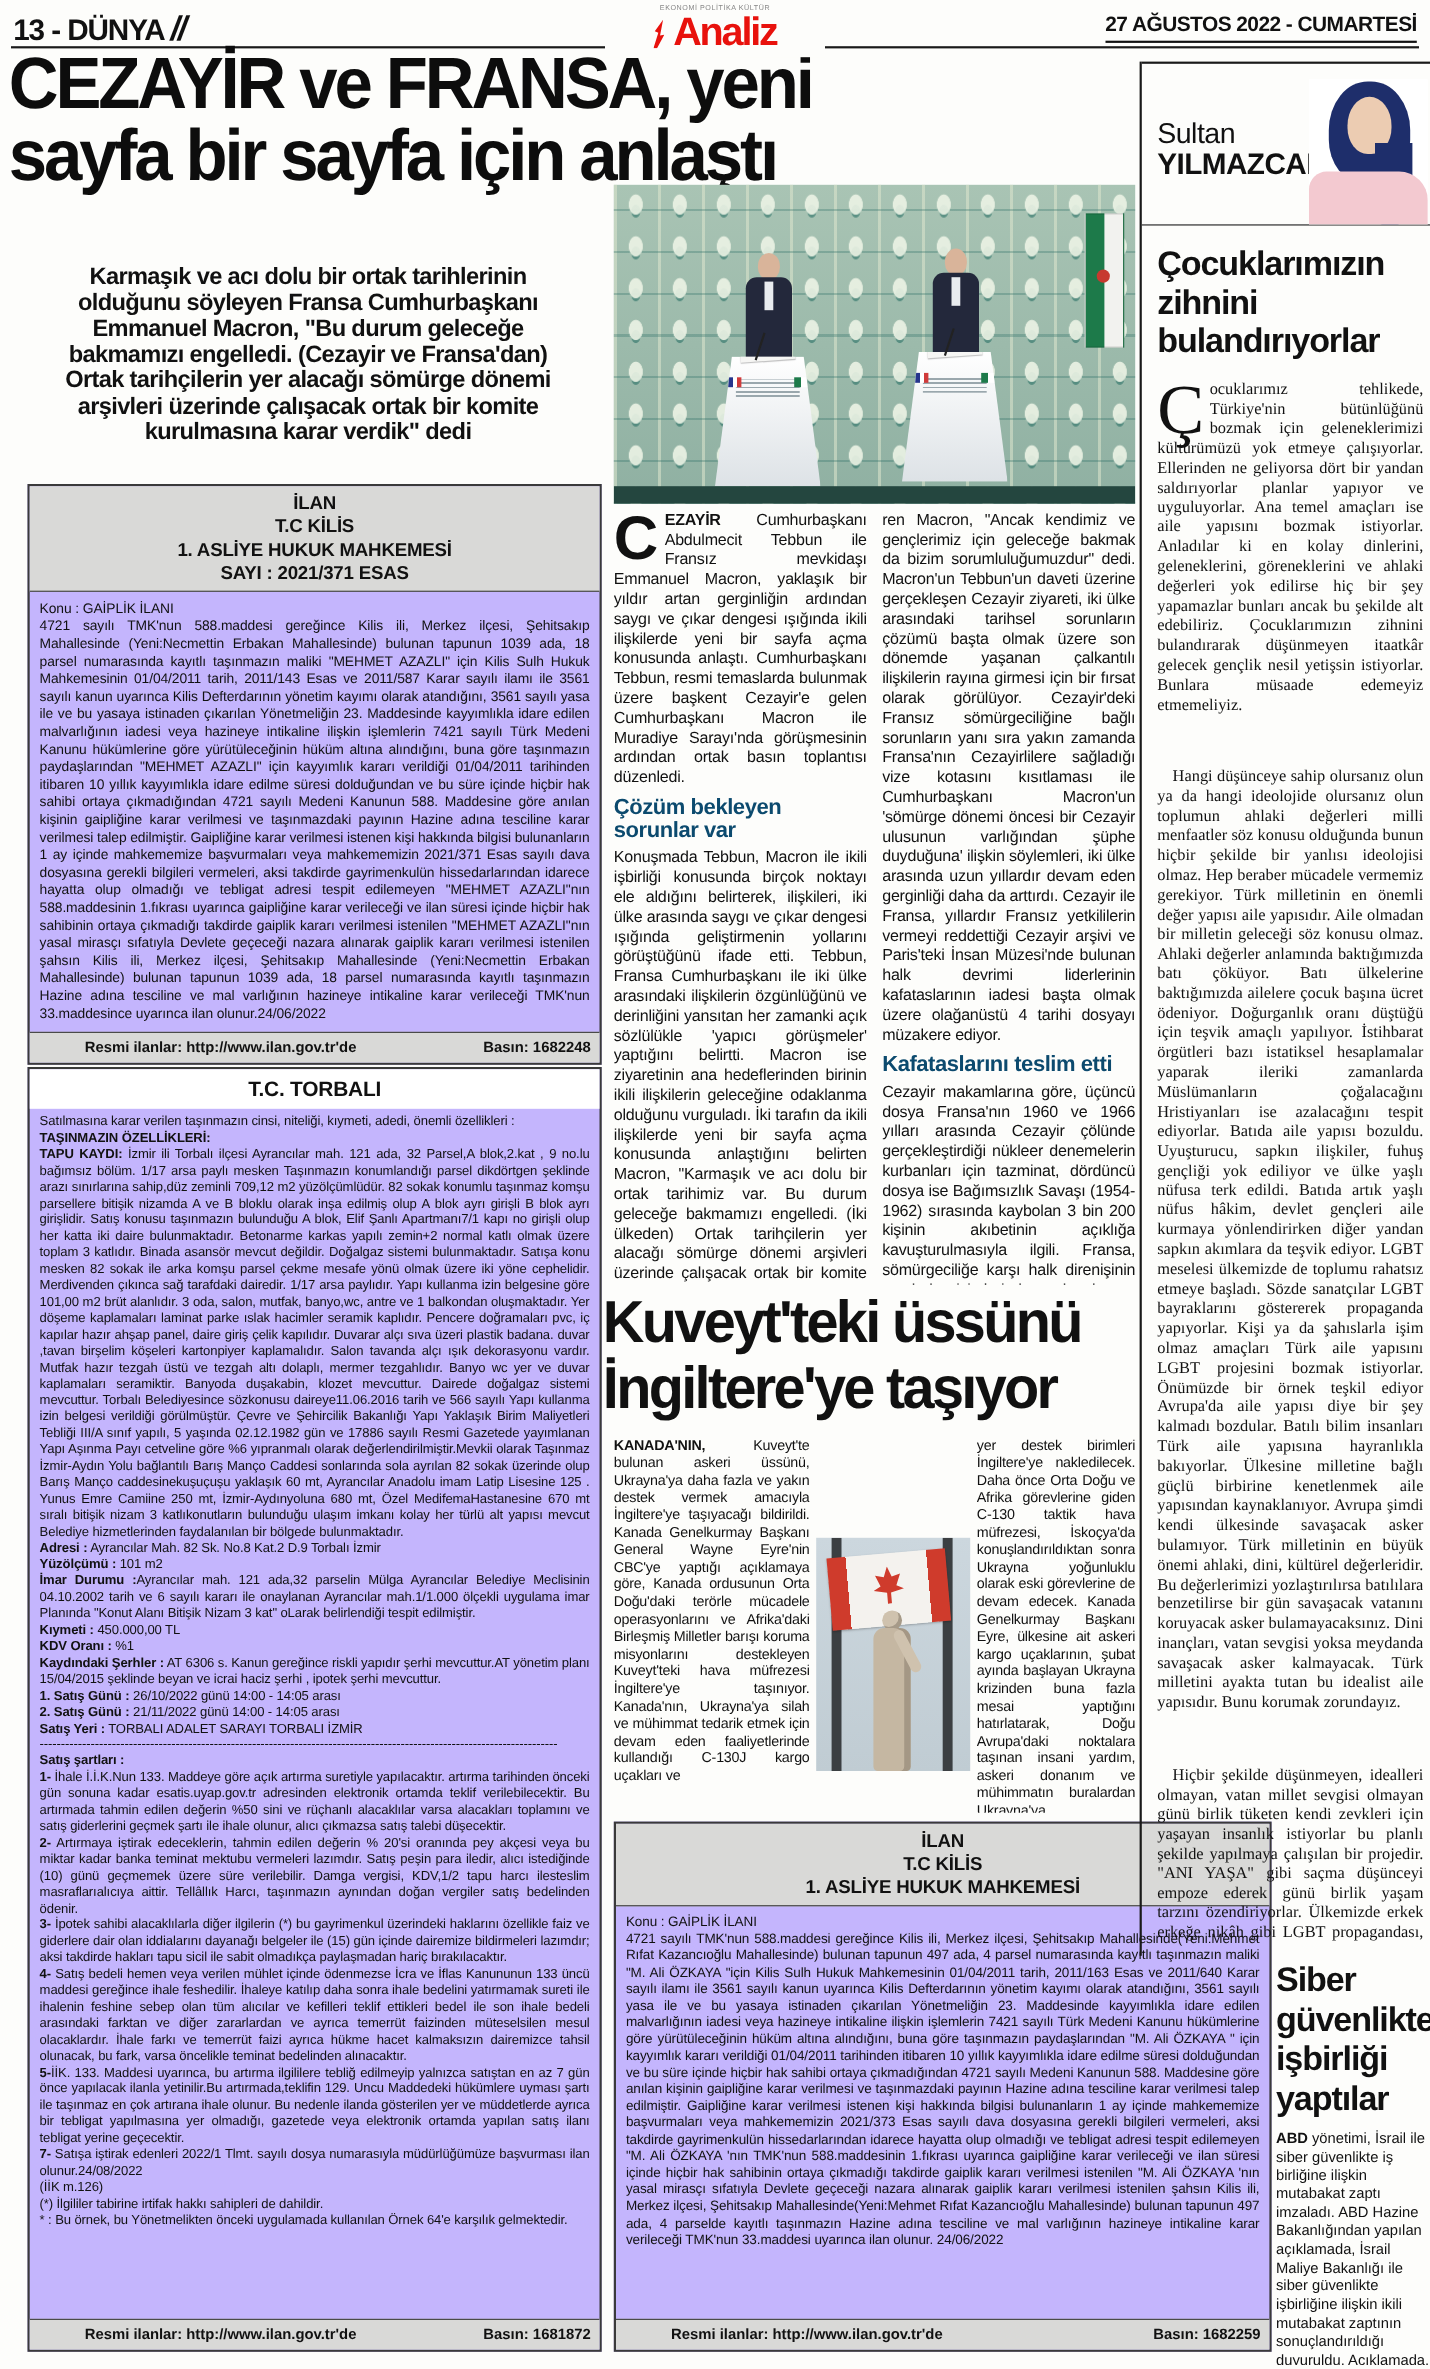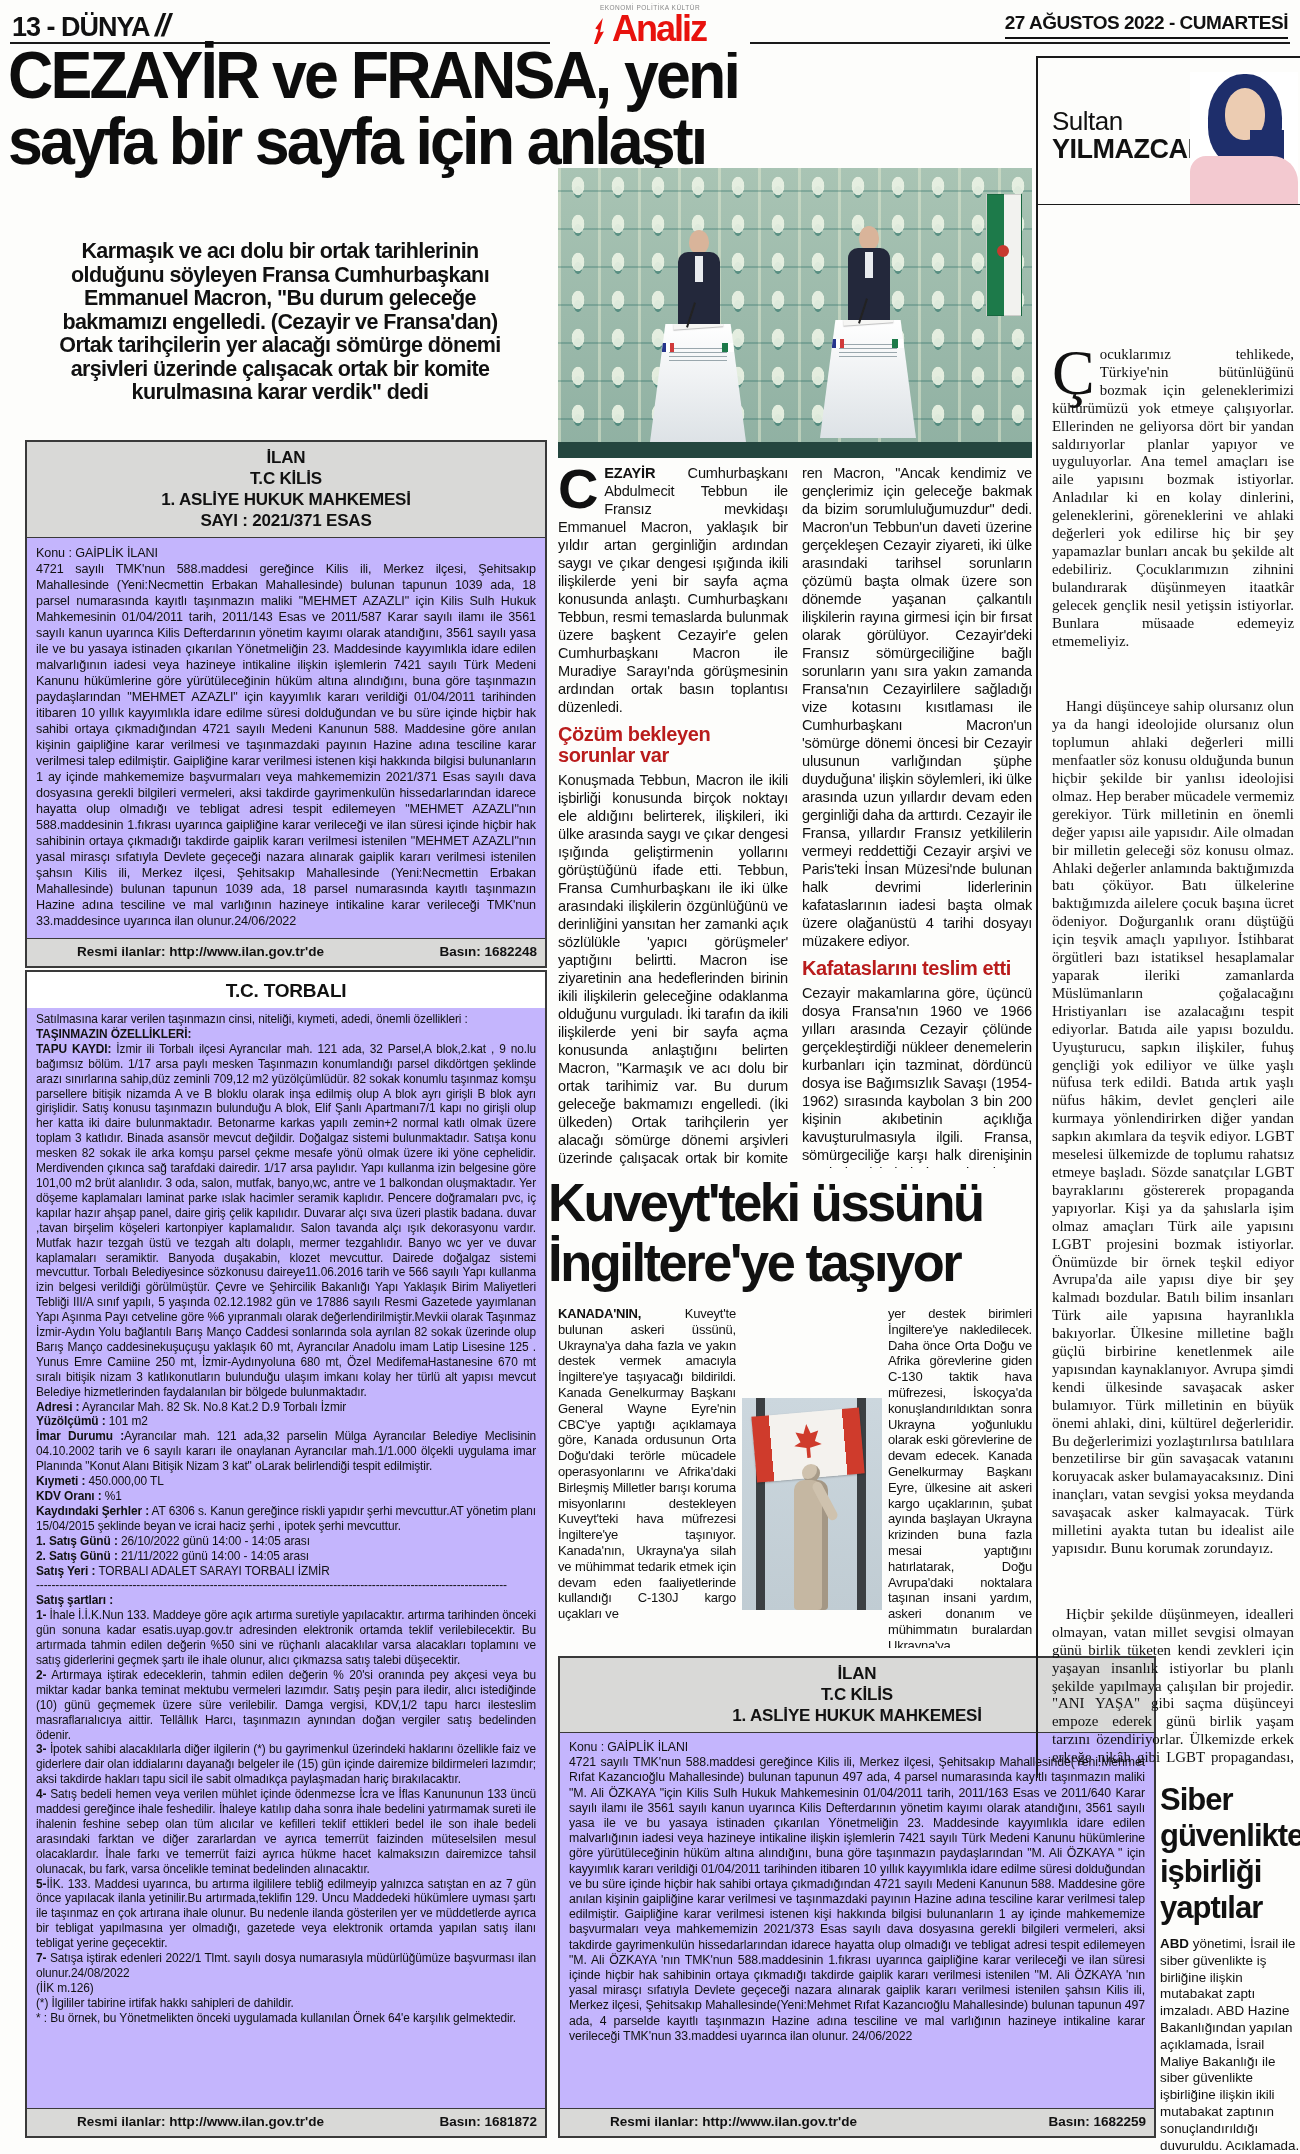--- a/index.html
+++ b/index.html
@@ -43,21 +43,21 @@
   .flag-dz{position:absolute;right:10px;top:26px;width:34px;height:120px;background:linear-gradient(90deg,#1d7a4a 0 50%,#f2f2ef 50%);border:1px solid rgba(0,0,0,.15);}
   .flag-dz::after{content:"";position:absolute;left:10px;top:50px;width:12px;height:12px;border-radius:50%;background:#c7392f;}
   .pm-mic{position:absolute;width:2px;height:26px;background:#222;transform:rotate(18deg);}
 
   
   .story{font-size:14.6px;line-height:18px;text-align:justify;letter-spacing:-.2px;}
   .story p{margin:0 0 1px;text-indent:0;}
   .lead-col1{position:absolute;left:558px;top:464px;width:230px;height:704px;overflow:hidden;}
   .lead-col2{position:absolute;left:802px;top:464px;width:230px;height:704px;overflow:hidden;}
   .dropcap{float:left;font-weight:900;font-size:56px;line-height:46px;padding:2px 6px 0 0;}
-  .subhead-red{color:#b91c1c;font-size:20px;line-height:21px;font-weight:800;margin:8px 0 5px;text-align:left;letter-spacing:-.4px;}
+  .subhead-red{color:#0c4a6e;font-size:20px;line-height:21px;font-weight:800;margin:8px 0 5px;text-align:left;letter-spacing:-.4px;}
   .story b{font-weight:800;}
 
   
   .kw-headline{position:absolute;left:548px;top:1172px;width:490px;font-size:54px;line-height:60px;font-weight:900;letter-spacing:-2.5px;transform:scaleX(.97);transform-origin:left top;}
   .kw-col1{position:absolute;left:558px;top:1306px;width:178px;height:342px;overflow:hidden;font-size:13px;line-height:15.8px;}
   .kw-col2{position:absolute;left:888px;top:1306px;width:144px;height:342px;overflow:hidden;font-size:13px;line-height:15.8px;}
   .photo-kw{position:absolute;left:742px;top:1398px;width:140px;height:212px;overflow:hidden;background:linear-gradient(#ccd7de,#c0ccd3);}
   .photo-kw .pole{position:absolute;top:0;width:9px;height:100%;background:#3b3f42;}
   .kw-flag{position:absolute;left:12px;top:14px;width:108px;height:66px;transform:rotate(-5deg);background:linear-gradient(90deg,#cf3b2c 0 16%,#f4f2ee 16% 84%,#cf3b2c 84%);box-shadow:0 1px 2px rgba(0,0,0,.25);}
   .kw-flag::after{content:"";position:absolute;left:39px;top:12px;width:30px;height:34px;background:#cf3b2c;clip-path:polygon(50% 0,62% 28%,88% 22%,74% 52%,96% 62%,56% 70%,56% 100%,44% 100%,44% 70%,4% 62%,26% 52%,12% 22%,38% 28%);}
@@ -256,20 +256,21 @@
     <div class="namebox">
       <div class="nm1">Sultan</div>
       <div class="nm2">YILMAZCAN</div>
       <div class="portrait">
         <span class="scarf"></span>
         <span class="face"></span>
         <span class="drape"></span>
         <span class="top"></span>
       </div>
     </div>
+    <div class="col-title">Çocuklarımızın<br>zihnini<br>bulandırıyorlar</div>
     <div class="col-body">
         <p><span class="dropcap">Ç</span>ocuklarımız tehlikede, Türkiye'nin bütünlüğünü bozmak için geleneklerimizi kültürümüzü yok etmeye çalışıyorlar. Ellerinden ne geliyorsa dört bir yandan saldırıyorlar planlar yapıyor ve uyguluyorlar. Ana temel amaçları ise aile yapısını bozmak istiyorlar. Anladılar ki en kolay dinlerini, geleneklerini, göreneklerini ve ahlaki değerleri yok edilirse hiç bir şey yapamazlar bunları ancak bu şekilde alt edebiliriz. Çocuklarımızın zihnini bulandırarak düşünmeyen itaatkâr gelecek gençlik nesil yetişsin istiyorlar. Bunlara müsaade edemeyiz etmemeliyiz.</p>
         <p>Hangi düşünceye sahip olursanız olun ya da hangi ideolojide olursanız olun toplumun ahlaki değerleri milli menfaatler söz konusu olduğunda bunun hiçbir şekilde bir yanlısı ideolojisi olmaz. Hep beraber mücadele vermemiz gerekiyor. Türk milletinin en önemli değer yapısı aile yapısıdır. Aile olmadan bir milletin geleceği söz konusu olmaz. Ahlaki değerler anlamında baktığımızda batı çöküyor. Batı ülkelerine baktığımızda ailelere çocuk başına ücret ödeniyor. Doğurganlık oranı düştüğü için teşvik amaçlı yapılıyor. İstihbarat örgütleri bazı istatiksel hesaplamalar yaparak ileriki zamanlarda Müslümanların çoğalacağını Hristiyanları ise azalacağını tespit ediyorlar. Batıda aile yapısı bozuldu. Uyuşturucu, sapkın ilişkiler, fuhuş gençliği yok ediliyor ve ülke yaşlı nüfusa terk edildi. Batıda artık yaşlı nüfus hâkim, devlet gençleri aile kurmaya yönlendirirken diğer yandan sapkın akımlara da teşvik ediyor. LGBT meselesi ülkemizde de toplumu rahatsız etmeye başladı. Sözde sanatçılar LGBT bayraklarını göstererek propaganda yapıyorlar. Kişi ya da şahıslarla işim olmaz amaçları Türk aile yapısını LGBT projesini bozmak istiyorlar. Önümüzde bir örnek teşkil ediyor Avrupa'da aile yapısı diye bir şey kalmadı bozdular. Batılı bilim insanları Türk aile yapısına hayranlıkla bakıyorlar. Ülkesine milletine bağlı güçlü birbirine kenetlenmek aile yapısından kaynaklanıyor. Avrupa şimdi kendi ülkesinde savaşacak asker bulamıyor. Türk milletinin en büyük önemi ahlaki, dini, kültürel değerleridir. Bu değerlerimizi yozlaştırılırsa batılılara benzetilirse bir gün savaşacak vatanını koruyacak asker bulamayacaksınız. Dini inançları, vatan sevgisi yoksa meydanda savaşacak asker kalmayacak. Türk milletini ayakta tutan bu idealist aile yapısıdır. Bunu korumak zorundayız.</p>
         <p>Hiçbir şekilde düşünmeyen, idealleri olmayan, vatan millet sevgisi olmayan günü birlik tüketen kendi zevkleri için yaşayan insanlık istiyorlar bu planlı şekilde yapılmaya çalışılan bir projedir. "ANI YAŞA" gibi saçma düşünceyi empoze ederek günü birlik yaşam tarzını özendiriyorlar. Ülkemizde erkek erkeğe nikâh gibi LGBT propagandası, bu alanda faaliyet gösteren sivil toplum kuruluşlara müsaade edilmemeli gerekli önlemler alınmalı cezai işlem uygulanmalıdır. Bunu dizilerde ve medya ile normalleştirmeye çalışıyorlar. Buna müsaade edilmemelidir. Özgürlük adı altında her istediğini yapma hakkı yoktur. Böyle bir şey dünyada da yoktur.</p>
       </div>
   </div>
 
   <div class="cyber-title">Siber<br>güvenlikte<br>işbirliği<br>yaptılar</div>
   <div class="cyber-body">
       <p><b>ABD</b> yönetimi, İsrail ile siber güvenlikte iş birliğine ilişkin mutabakat zaptı imzaladı. ABD Hazine Bakanlığından yapılan açıklamada, İsrail Maliye Bakanlığı ile siber güvenlikte işbirliğine ilişkin ikili mutabakat zaptının sonuçlandırıldığı duyuruldu. Açıklamada, mutabakat zaptının ABD Hazine Bakan Yardımcısı Wally Adeyemo'nun Kasım 2021'de İsrail'e yaptığı ziyarete dayandığı aktarıldı.</p>

